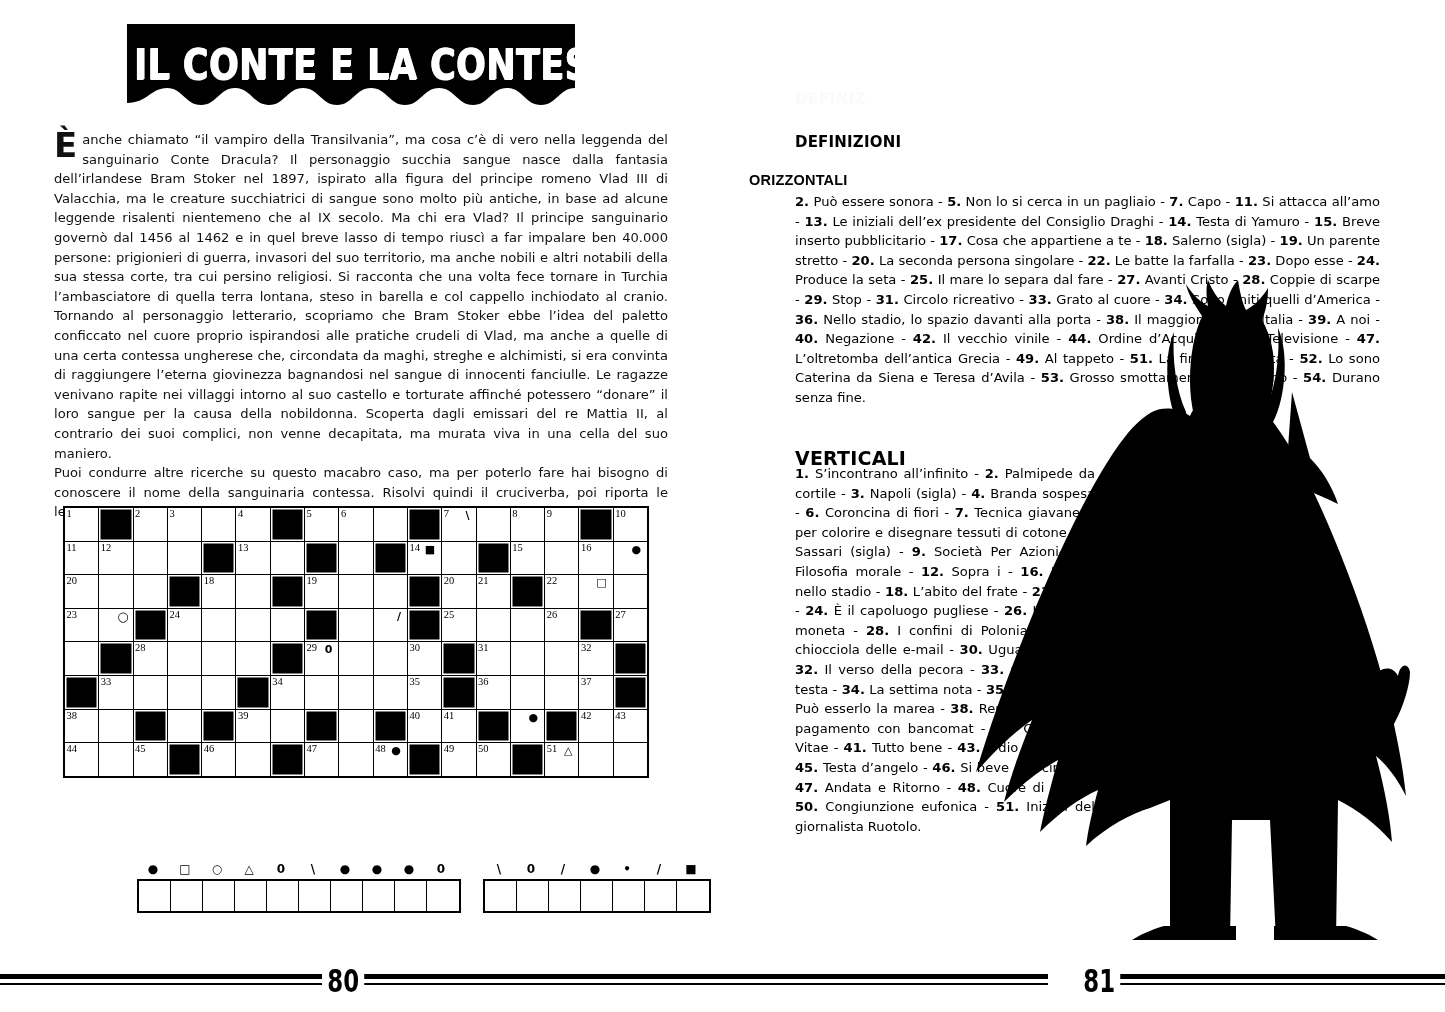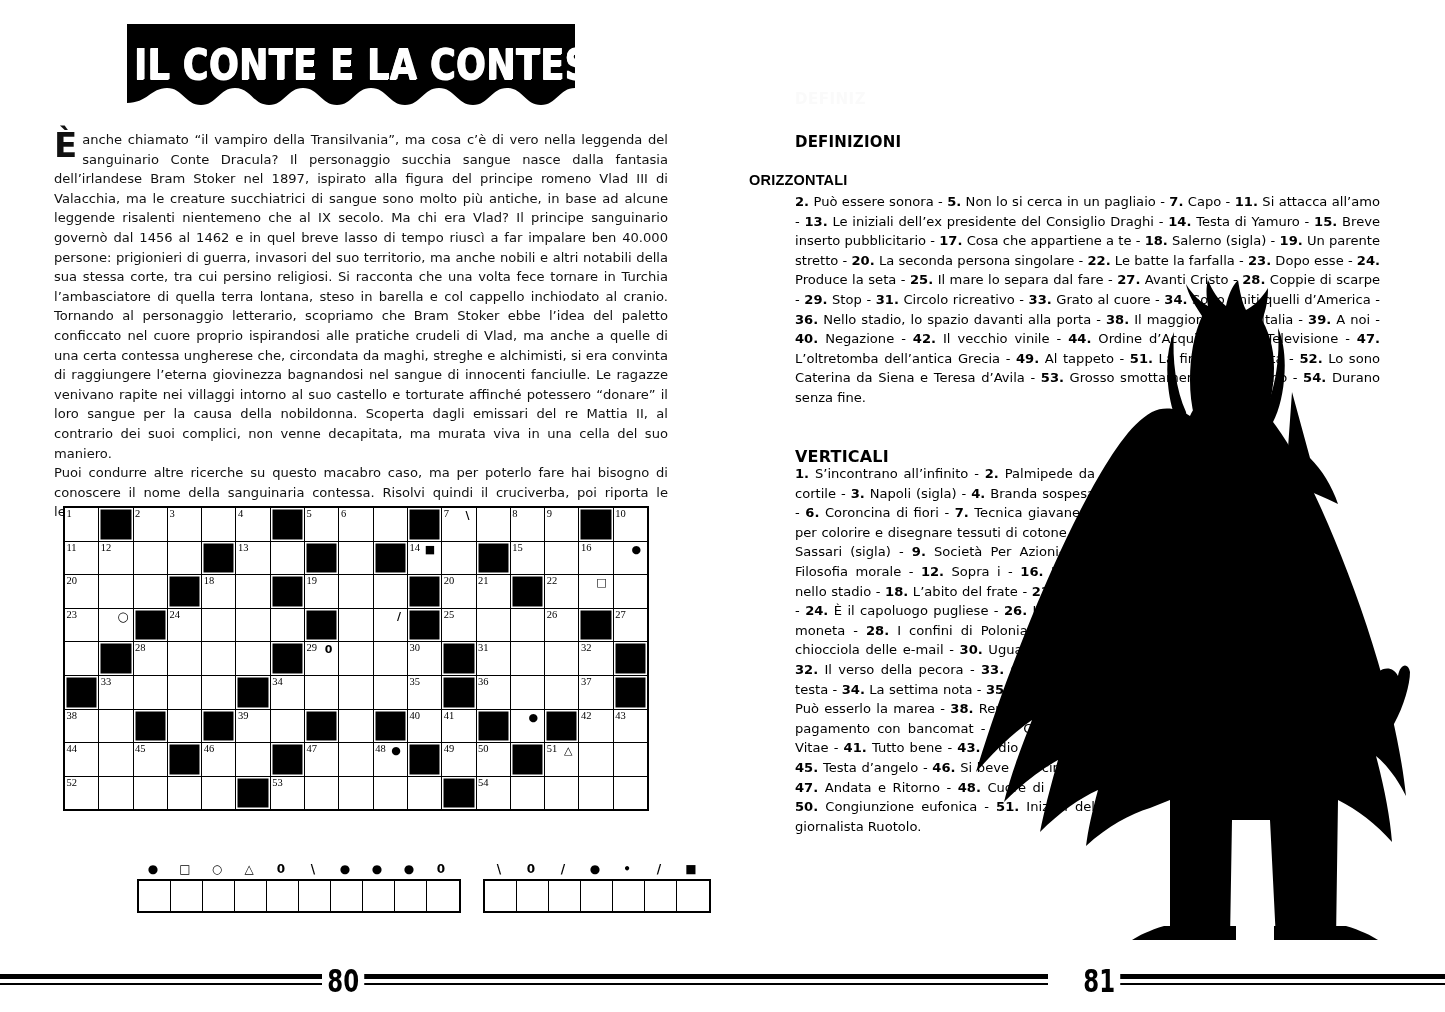--- a/index.html
+++ b/index.html
@@ -175,21 +175,21 @@
     font-family: "DejaVu Sans", sans-serif;
     font-size: 13.1px;
     line-height: 19.6px;
     text-align: justify;
   }
   .vert-title {
     position: absolute;
     left: 795px; top: 447px;
     font-family: "DejaVu Sans", sans-serif;
     font-weight: bold;
-    font-size: 16px;
+    font-size: 19px;
     letter-spacing: 0.2px;
   }
   .vert-body {
     position: absolute;
     left: 795px; top: 464px;
     width: 300px;
     font-family: "DejaVu Sans", sans-serif;
     font-size: 13.1px;
     line-height: 19.6px;
     text-align: justify;
@@ -517,45 +517,20 @@
             <span class="cellnum">49</span>
           </td>
           <td>
             <span class="cellnum">50</span>
           </td>
           <td class="blk"></td>
           <td>
             <span class="cellnum">51</span>
             <span class="cellsym">△</span>
           </td>
-          <td></td>
-          <td></td>
-        </tr>
-        <tr>
-          <td>
-            <span class="cellnum">52</span>
-          </td>
-          <td></td>
-          <td></td>
-          <td></td>
-          <td></td>
-          <td class="blk"></td>
-          <td>
-            <span class="cellnum">53</span>
-          </td>
-          <td></td>
-          <td></td>
-          <td></td>
-          <td></td>
-          <td class="blk"></td>
-          <td>
-            <span class="cellnum">54</span>
-          </td>
-          <td></td>
-          <td></td>
           <td></td>
           <td></td>
         </tr>
       </tbody>
   </table>
 </div>
 
 <div class="answer-strip">
   <div class="ans-group">
     <div class="ans-syms" id="ans-syms-1">

